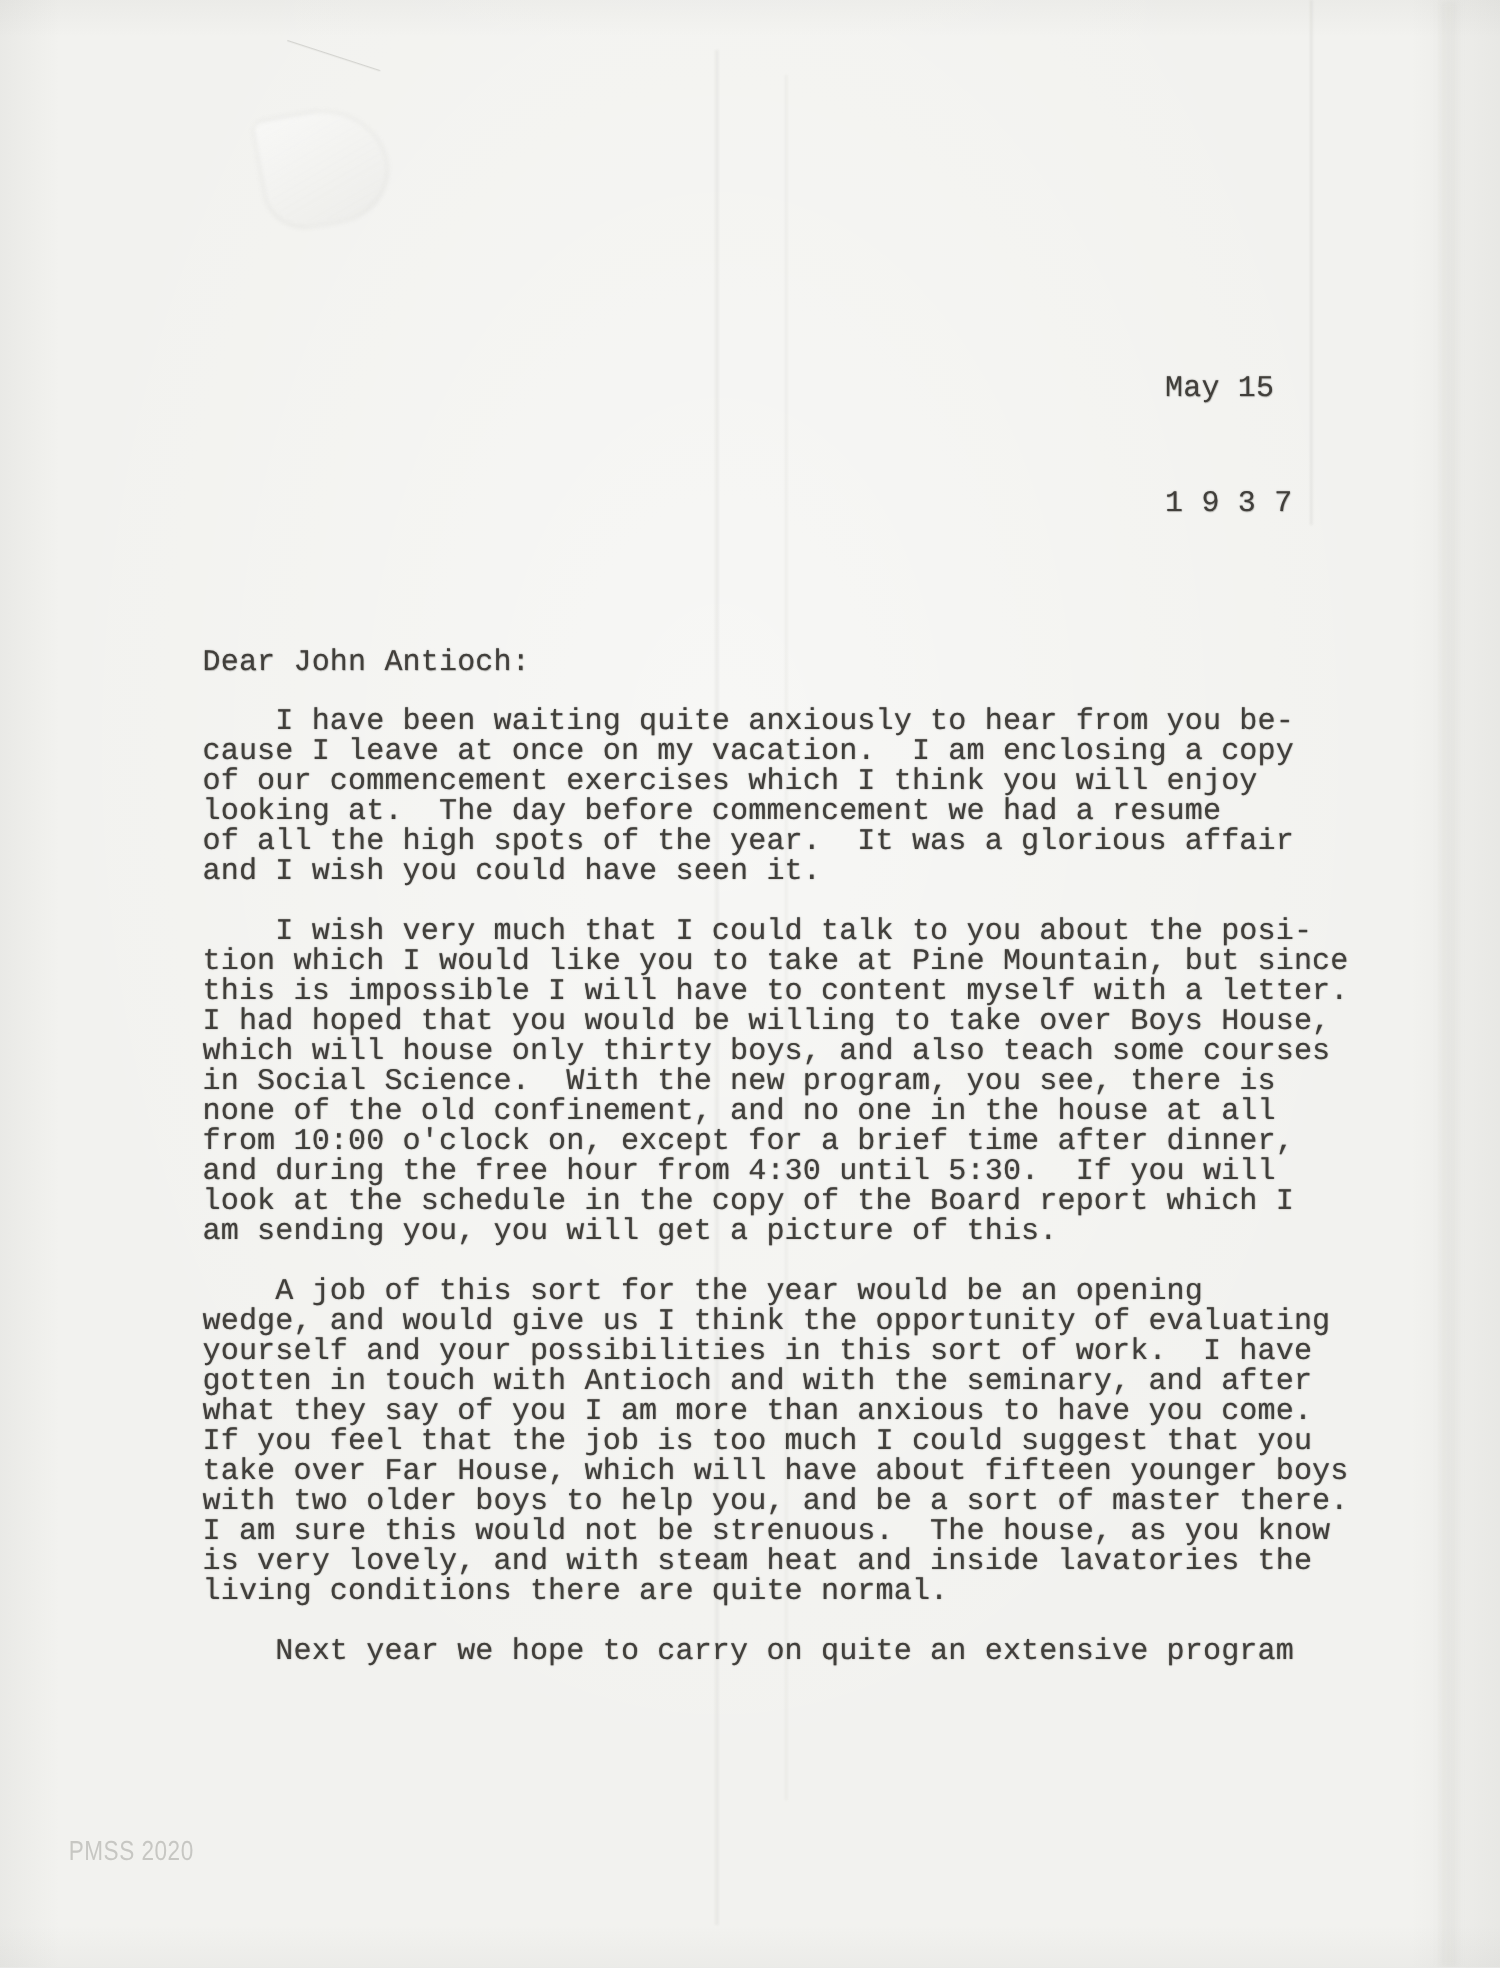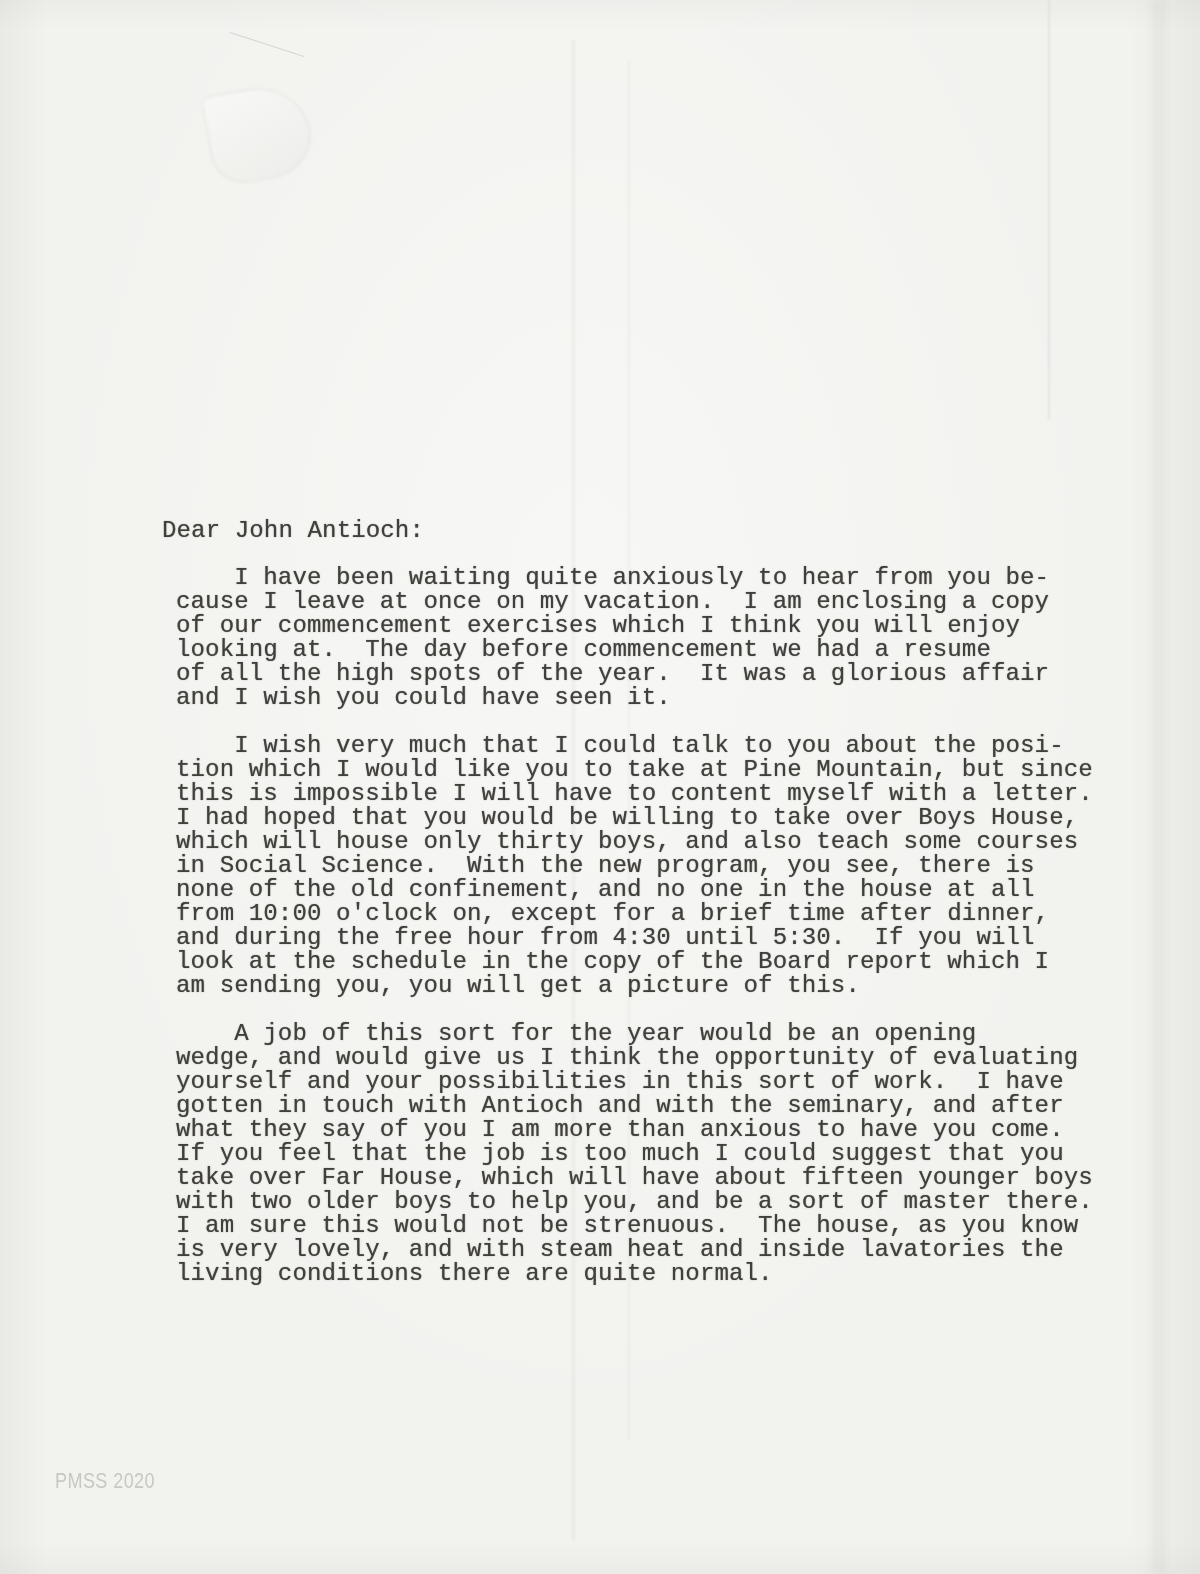--- a/index.html
+++ b/index.html
@@ -27,21 +27,21 @@
     letter-spacing: 0.15px;
     white-space: pre;
     text-shadow: 0 0 1.2px rgba(65,63,59,0.55), 0.4px 0.4px 0.6px rgba(65,63,59,0.25);
   }
 
   .date-block   { position: absolute; left: 932px; top: 252px; }
   .date-year    { margin-top: 20px; }
 
   .address      { position: absolute; left: 162px; top: 400px; }
   .salutation   { position: absolute; left: 162px; top: 519px; }
-  .letter-body  { position: absolute; left: 176px; top: 566px; }
+  .letter-body  { position: absolute; left: 162px; top: 566px; }
   .para         { margin-bottom: 24px; }
 
   .watermark {
     position: absolute;
     left: 55px;
     top: 1468px;
     font-family: "Liberation Sans", sans-serif;
     font-size: 22px;
     letter-spacing: 0.5px;
     color: #c7c7c3;
@@ -84,20 +84,24 @@
 
 <div class="page">
 
   <div class="streak streak-a"></div>
   <div class="streak streak-b"></div>
   <div class="streak streak-c"></div>
   <div class="streak streak-d"></div>
   <div class="crease"></div>
   <div class="crease-line"></div>
 
+  <div class="date-block type">
+    <div>May 15</div>
+    <div class="date-year">1 9 3 7</div>
+  </div>
 
 
   <div class="salutation type">Dear John Antioch:</div>
 
   <div class="letter-body">
     <div class="para type">    I have been waiting quite anxiously to hear from you be-
 cause I leave at once on my vacation.  I am enclosing a copy
 of our commencement exercises which I think you will enjoy
 looking at.  The day before commencement we had a resume
 of all the high spots of the year.  It was a glorious affair
@@ -117,17 +121,18 @@
 wedge, and would give us I think the opportunity of evaluating
 yourself and your possibilities in this sort of work.  I have
 gotten in touch with Antioch and with the seminary, and after
 what they say of you I am more than anxious to have you come.
 If you feel that the job is too much I could suggest that you
 take over Far House, which will have about fifteen younger boys
 with two older boys to help you, and be a sort of master there.
 I am sure this would not be strenuous.  The house, as you know
 is very lovely, and with steam heat and inside lavatories the
 living conditions there are quite normal.</div>
+    <div class="para type">    Next year we hope to carry on quite an extensive program</div>
   </div>
 
   <div class="watermark">PMSS 2020</div>
 
 </div>
 
 </body></html>

